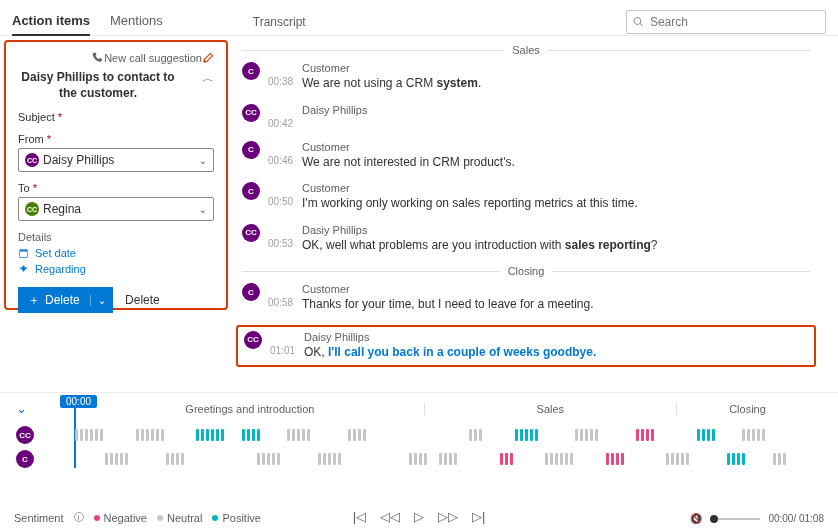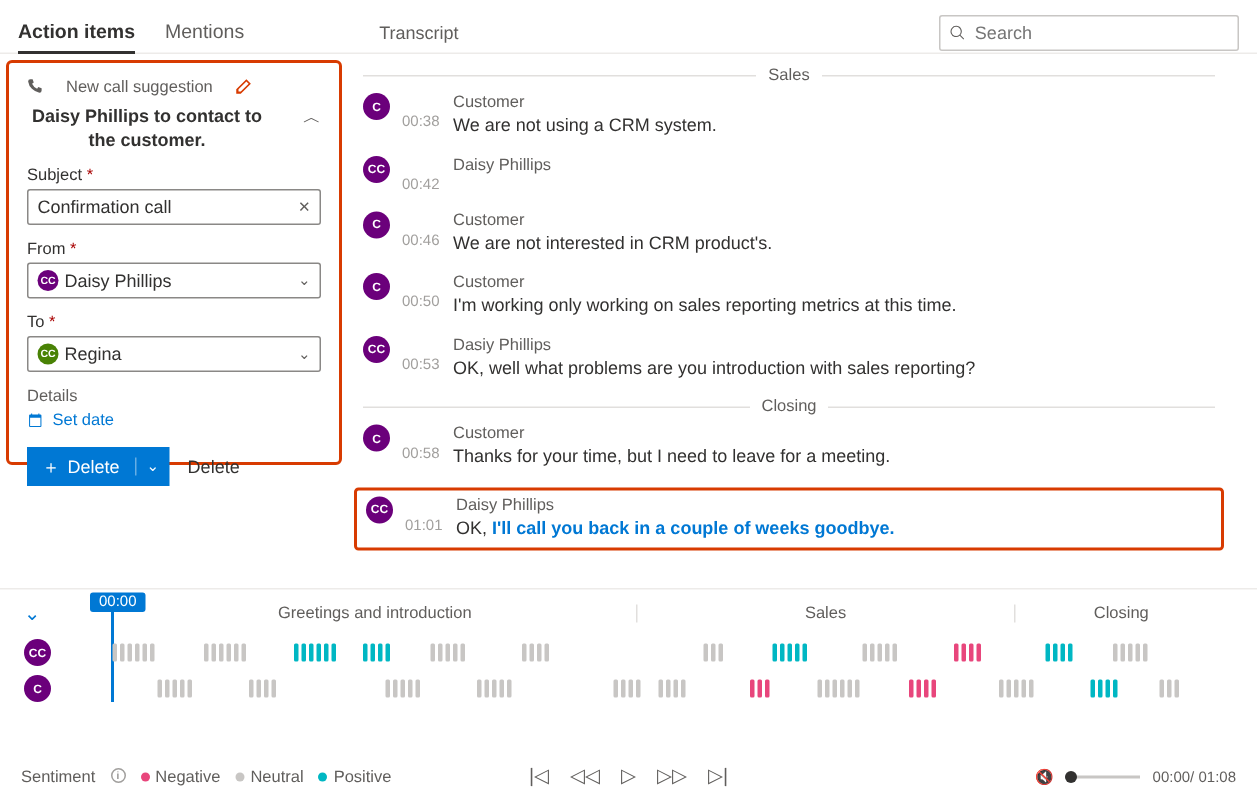--- a/index.html
+++ b/index.html
@@ -14,21 +14,21 @@
 .search-wrap { margin-left: auto; display: flex; align-items: center; border: 1px solid #c8c6c4; border-radius: 2px; padding: 3px 6px; width: 200px; height: 24px; }
 .search-wrap svg { width: 12px; height: 12px; fill: #605e5c; margin-right: 6px; }
 .search-wrap input { border: none; outline: none; font-size: 12px; width: 100%; }
 
 
 .main { display: flex; height: 350px; }
 
 
 .left { width: 232px; padding: 4px; }
 .action-card { border: 2px solid #d83b01; border-radius: 4px; padding: 10px 12px; height: 270px; position: relative; }
-.suggestion-row { display: flex; align-items: center; gap: 14px; color: #605e5c; font-size: 11px; }
+.suggestion-row { display: flex; align-items: center; gap: 0; color: #605e5c; font-size: 11px; justify-content: flex-end; }
 .suggestion-row svg { width: 12px; height: 12px; fill: #605e5c; }
 .pencil { color: #d83b01; }
 .action-title { font-size: 12px; font-weight: 600; margin-top: 6px; line-height: 1.3; max-width: 160px; text-align: center; }
 .chevron-up { position: absolute; right: 12px; top: 28px; color: #605e5c; font-size: 12px; cursor: pointer; }
 .field-label { font-size: 11px; color: #323130; margin-top: 10px; margin-bottom: 3px; }
 .req { color: #a80000; }
 .input-box { display: flex; align-items: center; border: 1px solid #8a8886; border-radius: 2px; padding: 3px 6px; height: 24px; font-size: 12px; position: relative; }
 .input-box .clear { position: absolute; right: 6px; color: #605e5c; font-size: 10px; cursor: pointer; }
 .input-box .chev-down { position: absolute; right: 6px; color: #605e5c; font-size: 10px; cursor: pointer; }
 .chip { display: inline-flex; align-items: center; gap: 4px; }
@@ -49,21 +49,21 @@
 .sect-div { display: flex; align-items: center; margin: 2px 0 6px 0; gap: 8px; }
 .sect-div .line { flex: 1; height: 1px; background: #e1dfdd; }
 .sect-div .lbl { font-size: 11px; color: #605e5c; }
 .trans-row { display: flex; gap: 8px; margin-bottom: 12px; align-items: flex-start; }
 .trans-avatar { width: 18px; height: 18px; border-radius: 50%; background: #6b007b; color: #fff; font-size: 8px; font-weight: 600; display: flex; align-items: center; justify-content: center; flex-shrink: 0; }
 .trans-avatar.cc { background: #6b007b; }
 .trans-time { font-size: 10px; color: #a19f9d; margin-top: 14px; width: 26px; flex-shrink: 0; }
 .trans-body { flex: 1; }
 .trans-speaker { font-size: 11px; color: #605e5c; margin-bottom: 2px; }
 .trans-text { font-size: 12px; color: #323130; line-height: 1.3; }
-.trans-text b { font-weight: 400; }
+.trans-text b { font-weight: 700; }
 .trans-text .hl { color: #0078d4; font-weight: 600; }
 .trans-row.highlighted { border: 2px solid #d83b01; border-radius: 3px; padding: 4px 6px; margin-left: -6px; margin-right: -6px; }
 
 
 .footer { position: absolute; bottom: 0; left: 0; right: 0; height: 140px; border-top: 1px solid #edebe9; padding: 6px 14px 8px 14px; }
 .time-marker { position: absolute; left: 60px; top: 2px; }
 .time-marker .bubble { background: #0078d4; color: #fff; font-size: 10px; padding: 1px 6px; border-radius: 2px; }
 .time-marker .stick { width: 2px; height: 60px; background: #0078d4; margin-left: 14px; }
 .expand-chev { position: absolute; left: 16px; top: 8px; color: #0078d4; font-size: 13px; cursor: pointer; }
 .tl-sections { display: flex; position: absolute; left: 76px; right: 20px; top: 10px; font-size: 11px; color: #605e5c; }
@@ -123,24 +123,20 @@
           </svg>
         <span>New call suggestion</span>
         <svg class="pencil" viewBox="0 0 16 16" width="11" height="11">
             <path fill="#d83b01" d="M11 1l4 4-9 9H2v-4l9-9zm0 2L4 10v2h2l7-7-2-2z"></path>
           </svg>
       </div>
       <div class="action-title">Daisy Phillips to contact to the customer.</div>
       <div class="chevron-up">︿</div>
 
       <div class="field-label"><span>Subject</span> <span class="req">*</span></div>
-      <div class="input-box">
-        <span>Confirmation call</span>
-        <span class="clear">✕</span>
-      </div>
 
       <div class="field-label"><span>From</span> <span class="req">*</span></div>
       <div class="input-box">
         <span class="chip">
             <span class="chip-avatar chip-dp">CC</span>
             <span>Daisy Phillips</span>
           </span>
         <span class="chev-down">⌄</span>
       </div>
 
@@ -152,20 +148,26 @@
           </span>
         <span class="chev-down">⌄</span>
       </div>
 
       <div class="details-label">Details</div>
       <div class="link-row">
         <svg viewBox="0 0 16 16">
             <path d="M3 2h1V1h1v1h6V1h1v1h1a1 1 0 011 1v10a1 1 0 01-1 1H3a1 1 0 01-1-1V3a1 1 0 011-1zm0 3v8h10V5H3z"></path>
           </svg>
         <span>Set date</span>
+      </div>
+      <div class="link-row">
+        <svg viewBox="0 0 16 16">
+            <path d="M7 2h2l1 3h3v2l-3 1-1 3H7l-1-3-3-1V5h3l1-3z"></path>
+          </svg>
+        <span>Regarding</span>
       </div>
 
       <div class="btn-row">
         <button class="create-btn">
           <span class="main-lbl">＋ <span>Delete</span></span>
           <span class="split">⌄</span>
         </button>
         <span class="delete-link">Delete</span>
       </div>
     </div>

